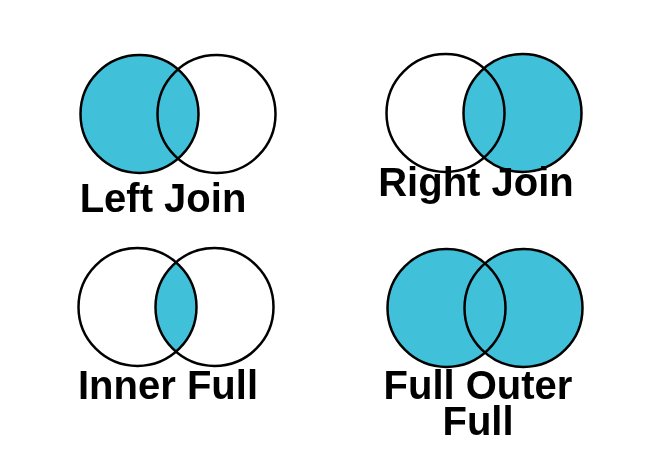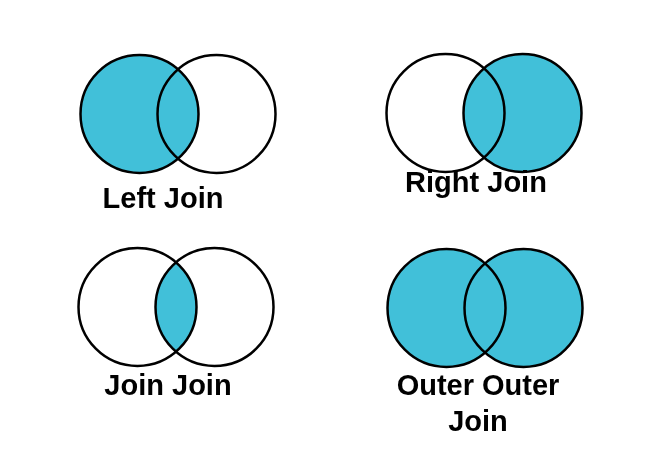--- a/index.html
+++ b/index.html
@@ -22,21 +22,21 @@
   }
   .venn svg {
     display: block;
     width: 200px;
     height: 124px;
   }
   .join-label {
     position: absolute;
     width: 220px;
     text-align: center;
-    font-size: 29px;
+    font-size: 40px;
     line-height: 36px;
     font-weight: 700;
     color: #000000;
     letter-spacing: 0;
     white-space: normal;
   }
 </style>
 </head>
 <body>
 
@@ -65,25 +65,25 @@
         <defs>
           <clipPath id="venn-clip-2">
             <circle cx="138.5" cy="62" r="59"></circle>
           </clipPath>
         </defs>
         <circle cx="61.5" cy="62" r="59" fill="#41C0D9" stroke="none" clip-path="url(#venn-clip-2)"></circle>
         <circle cx="61.5" cy="62" r="59" fill="none" stroke="#000000" stroke-width="2.5"></circle>
         <circle cx="138.5" cy="62" r="59" fill="none" stroke="#000000" stroke-width="2.5"></circle>
       </svg>
   </figure>
-  <div class="join-label" style="left:58px; top:367px;">Join Join</div>
+  <div class="join-label" style="left:58px; top:367px;">Inner Full</div>
 
   <figure class="venn" style="left:385px; top:246px;">
     <svg viewBox="0 0 200 124">
         <circle cx="61.5" cy="62" r="59" fill="#41C0D9" stroke="none"></circle>
         <circle cx="138.5" cy="62" r="59" fill="#41C0D9" stroke="none"></circle>
         <circle cx="61.5" cy="62" r="59" fill="none" stroke="#000000" stroke-width="2.5"></circle>
         <circle cx="138.5" cy="62" r="59" fill="none" stroke="#000000" stroke-width="2.5"></circle>
       </svg>
   </figure>
-  <div class="join-label" style="left:368px; top:367px;">Outer Outer Join</div>
+  <div class="join-label" style="left:368px; top:367px;">Full Outer Full</div>
 
 </main>
 
 </body></html>

